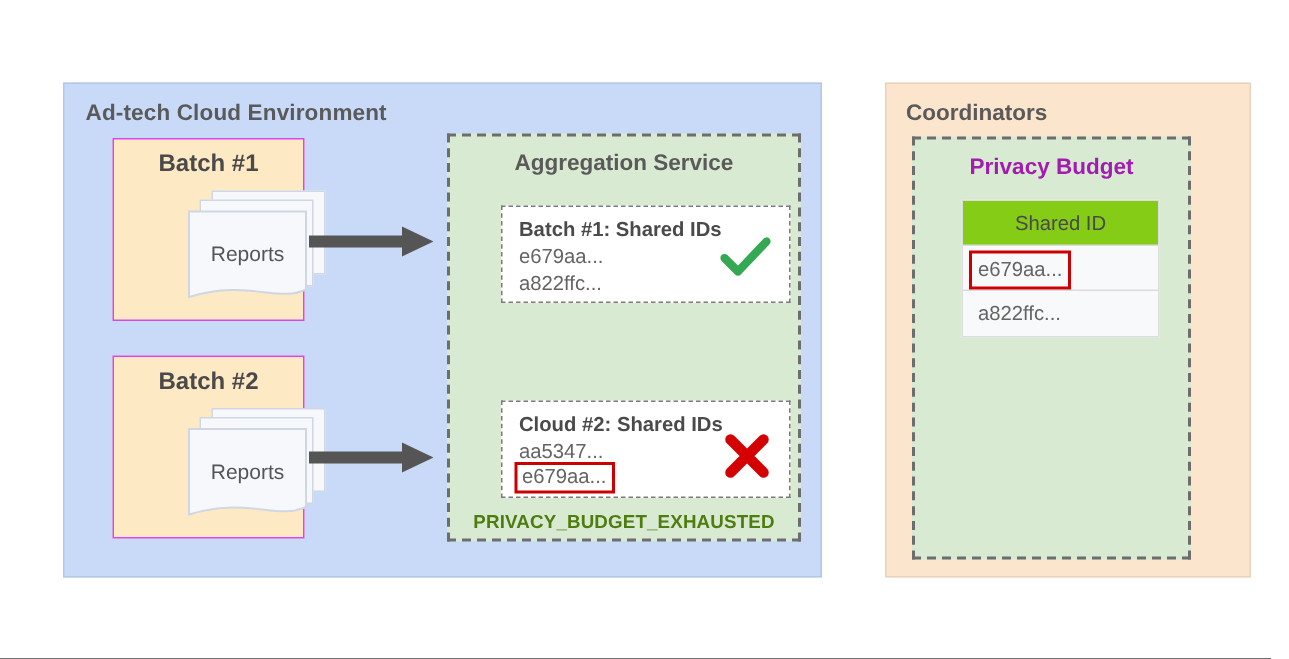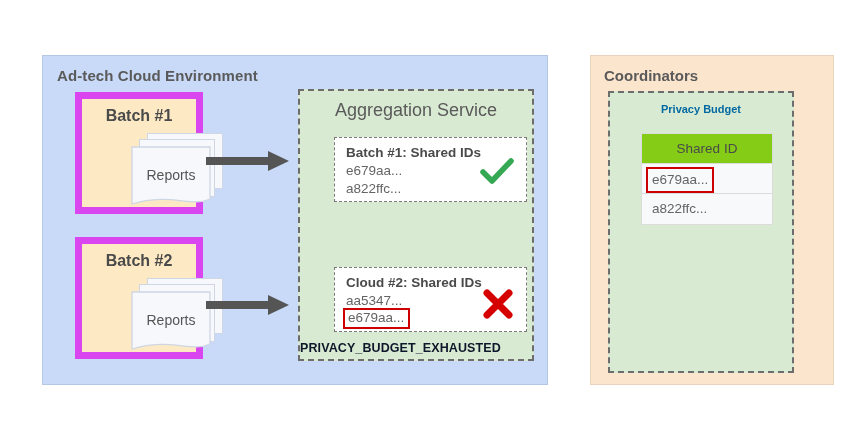--- a/index.html
+++ b/index.html
@@ -40,21 +40,21 @@
     letter-spacing: .1px;
     white-space: nowrap;
   }
 
   
   .batch-box {
     position: absolute;
     width: 128px;
     height: 122px;
     background: #fce5cd;
-    border: 7px solid #d946ef;
+    border: 1px solid #d946ef;
     padding-left: 48px;
   }
 
   #batch1-box { left: 32px; top: 36px; background: #fde9c4; }
   #batch2-box { left: 32px; top: 181px; background: #fde9c4; }
 
   .batch-label {
     position: absolute;
     top: 8px;
     left: 0;
@@ -106,22 +106,22 @@
     background: #d9ead3;
     border: 2px dashed #6d6d6d;
   }
 
   #agg-title {
     position: absolute;
     top: 9px;
     left: 0;
     width: 100%;
     text-align: center;
-    font-size: 18px;
-    font-weight: 400;
+    font-size: 15px;
+    font-weight: 700;
     color: #5a5a5a;
   }
 
   .id-card {
     position: absolute;
     left: 34px;
     width: 193px;
     background: #ffffff;
     border: 1px dashed #7a7a7a;
   }
@@ -164,24 +164,24 @@
     position: absolute;
     right: 12px;
     top: 20px;
   }
 
   #exhausted-label {
     position: absolute;
     left: 0;
     top: 250px;
     width: 100%;
-    text-align: left;
+    text-align: center;
     font-size: 12.5px;
     font-weight: 700;
-    color: #0f172a;
+    color: #4d7c0f;
     letter-spacing: .1px;
   }
 
   
   #coordinators-panel {
     position: absolute;
     left: 590px;
     top: 55px;
     width: 244px;
     height: 330px;
@@ -208,23 +208,23 @@
     background: #d9ead3;
     border: 2px dashed #6d6d6d;
   }
 
   #pb-title {
     position: absolute;
     top: 10px;
     left: 0;
     width: 100%;
     text-align: center;
-    font-size: 11px;
-    font-weight: 700;
-    color: #0369a1;
+    font-size: 15px;
+    font-weight: 700;
+    color: #a21caf;
   }
 
   #pb-table {
     position: absolute;
     left: 31px;
     top: 40px;
     width: 132px;
     border: 1px solid #dcdcdc;
     background: #ffffff;
   }

